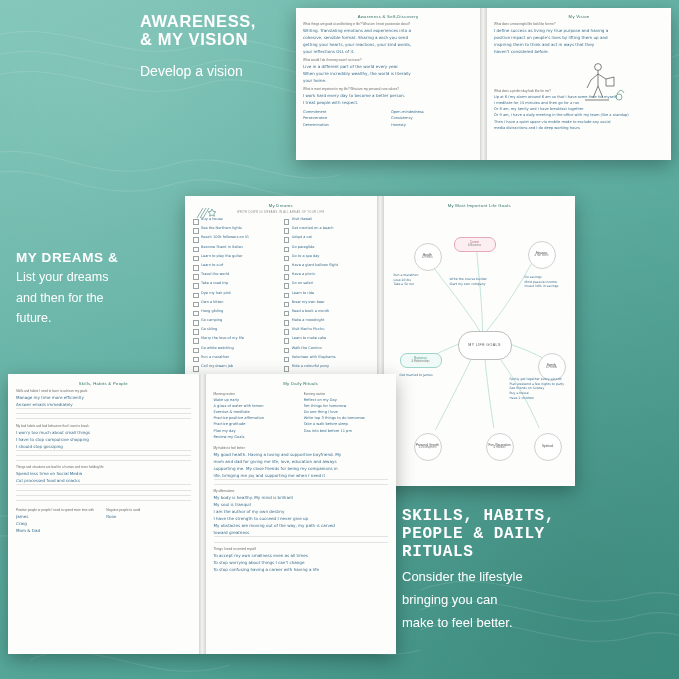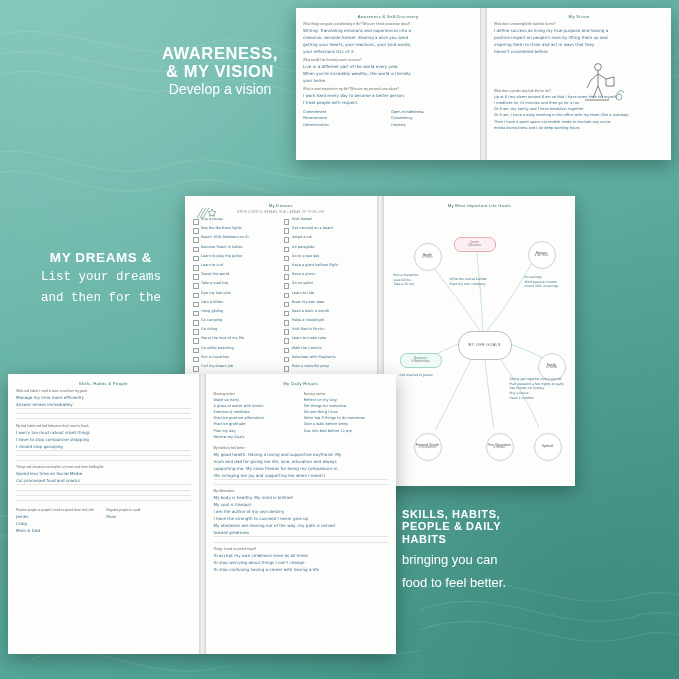--- a/index.html
+++ b/index.html
@@ -95,30 +95,30 @@
   }
   .mmsvg{position:absolute;inset:0;}
 
   
   #spread-skills{left:8px;top:374px;width:388px;height:280px;}
 
   
   .figure{position:absolute;}
 
   
-  #hl-awareness{left:140px;top:44px;width:160px;text-align:center;}
+  #hl-awareness{left:140px;top:12px;width:160px;}
   #hl-awareness .big{font-size:16.5px;}
-  #hl-awareness .sub{font-size:14px;margin-top:0;}
-
-  #hl-dreams{left:16px;top:250px;width:170px;text-align:center;}
+  #hl-awareness .sub{font-size:14px;margin-top:14px;}
+
+  #hl-dreams{left:16px;top:250px;width:170px;text-align:left;}
   #hl-dreams .big{font-size:13.5px;}
-  #hl-dreams .sub{font-size:12.5px;margin-top:5px;font-family:Liberation Mono, monospace;}
+  #hl-dreams .sub{font-size:12.5px;margin-top:5px;}
 
   #hl-skills{left:402px;top:508px;width:255px;}
-  #hl-skills .big{font-size:11px;}
+  #hl-skills .big{font-size:16px;font-family:Liberation Mono, monospace;}
   #hl-skills .sub{font-size:13px;margin-top:7px;}
 </style>
 </head>
 <body>
 
 <div id="bg">
   <svg viewBox="0 0 679 679" xmlns="http://www.w3.org/2000/svg">
     <g fill="none" stroke="#ffffff" stroke-opacity="0.22" stroke-width="1.1">
       <path d="M-20,40 C60,10 120,70 200,45 C260,25 300,70 360,55"></path>
       <path d="M-20,60 C60,30 120,90 200,65 C260,45 300,90 360,75"></path>
@@ -456,20 +456,21 @@
         <div>Have 2 children</div>
       </div>
     </div>
   </div>
 </div>
 
 <div class="headline" id="hl-dreams">
   <div class="big">MY DREAMS &amp;</div>
   <div class="sub">List your dreams</div>
   <div class="sub">and then for the</div>
+  <div class="sub">future.</div>
 </div>
 
 <div class="spread" id="spread-skills">
   <div class="pg">
     <div class="ptitle">Skills, Habits &amp; People</div>
 
     <div class="sect">Skills and habits I need to learn to achieve my goals</div>
     <div class="hand">
       <div>Manage my time more efficiently</div>
       <div>Answer emails immediately</div>
@@ -584,16 +585,17 @@
       <div>To accept my own smallness even as all times</div>
       <div>To stop worrying about things I can't change</div>
       <div>To stop confusing having a career with having a life</div>
     </div>
   </div>
 </div>
 
 <div class="headline" id="hl-skills">
   <div class="big">SKILLS, HABITS,</div>
   <div class="big">PEOPLE &amp; DAILY</div>
-  <div class="big">HABITS</div>
+  <div class="big">RITUALS</div>
+  <div class="sub">Consider the lifestyle</div>
   <div class="sub">bringing you can</div>
-  <div class="sub">food to feel better.</div>
+  <div class="sub">make to feel better.</div>
 </div>
 
 </body></html>

